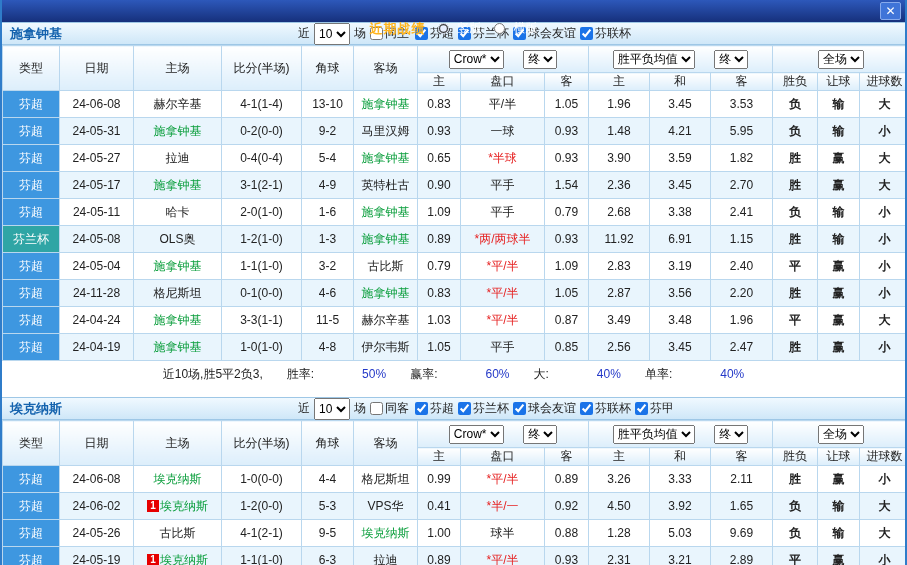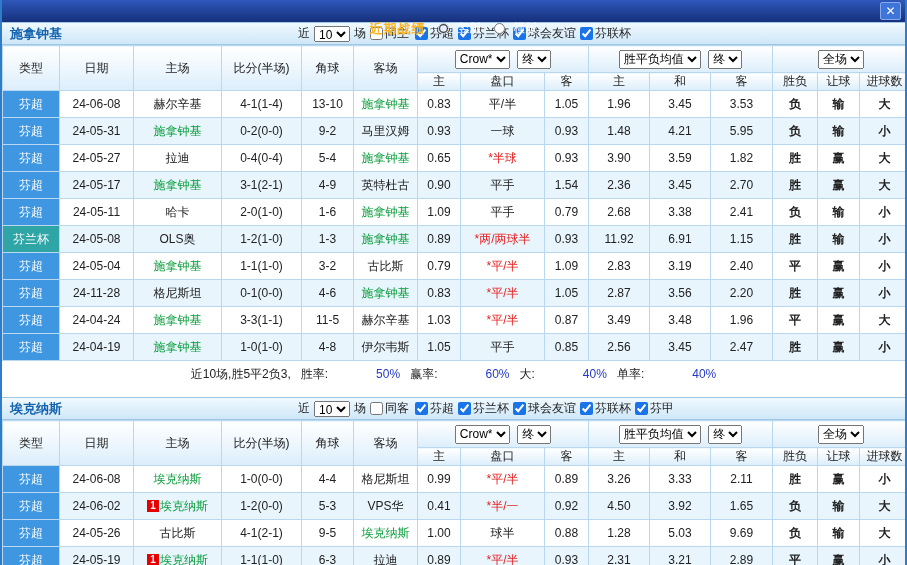--- a/index.html
+++ b/index.html
@@ -18,51 +18,51 @@
   .radio-opt input{width:11px;height:11px;margin:0;accent-color:#e8f0ff;}
   .close-btn{position:absolute;right:4px;top:2px;width:21px;height:18px;background:#3f74d8;
     border:1px solid #86a9ec;color:#fff;display:flex;align-items:center;justify-content:center;
     font-size:12px;cursor:pointer;border-radius:2px;}
   
   .sec-header{height:23px;background:linear-gradient(#f0f9ff,#cfe7f8);
     border-top:1px solid #9ec7e6;border-bottom:1px solid #9ec7e6;
     display:flex;align-items:center;font-size:12px;color:#222;}
   .team{color:#1563ae;font-weight:bold;font-size:13px;padding-left:8px;width:296px;flex:none;}
   .filters{display:flex;align-items:center;gap:4px;}
-  .filters select{font-size:12px;height:16px;}
+  .filters select{font-size:12px;height:22px;}
   .cbl{display:inline-flex;align-items:center;gap:2px;cursor:pointer;}
   input[type=checkbox]{width:13px;height:13px;accent-color:#1a73e8;margin:0;}
   .league-cbs{display:inline-flex;align-items:center;gap:2px;}
   .league-cbs .cbl{margin-left:2px;}
   
   table.grid{width:100%;border-collapse:collapse;table-layout:fixed;font-size:12px;}
   .grid th,.grid td{border:1px solid #b9d7ee;text-align:center;padding:0;
     overflow:hidden;white-space:nowrap;}
   .grid thead th{background:linear-gradient(#ffffff,#dceefb);color:#222;font-weight:normal;}
   .grid tr.h1 th{height:27px;}
   .grid tr.h2 th{height:16px;}
-  .grid thead select{height:19px;font-size:12px;margin:0 2px;vertical-align:middle;}
+  .grid thead select{height:19px;font-size:12px;margin:0 8px;vertical-align:middle;}
   .grid tbody td{height:27px;color:#222;background:#fff;}
   .grid tbody tr.odd td{background:#e9f5fd;}
   .grid td.type-cell{background:#3e97e0;color:#fff;}
   .grid tbody tr.odd td.type-cell{background:#3e97e0;}
   .grid td.type-cell.cup{background:#2fa5a5;}
   .grid tbody tr.odd td.type-cell.cup{background:#2fa5a5;}
   .score{color:#e62222;}
   .focus{color:#0a9e3c;}
   .badge{display:inline-block;background:#e60000;color:#fff;font-size:10px;line-height:12px;
     width:12px;height:12px;margin-right:1px;font-weight:bold;vertical-align:1px;}
   .draw-odds{color:#2a6fd2;}
   td.hc.red{color:#e62222;}
   .c-red{color:#e62222;font-weight:bold;}
   .c-green{color:#0a9e3c;font-weight:bold;}
   .c-purple{color:#8833cc;font-weight:bold;}
   
   .summary{height:26px;display:flex;align-items:center;justify-content:center;
-    font-size:12px;gap:10px;background:#fff;color:#222;}
+    font-size:12px;gap:24px;background:#fff;color:#222;}
   .summary .val{color:#2439c8;margin-left:48px;}
   .spacer{height:10px;background:#fff;}
 </style>
 </head>
 <body>
 
 <div class="page">
 
   <div class="titlebar">
     <div class="title-center">

